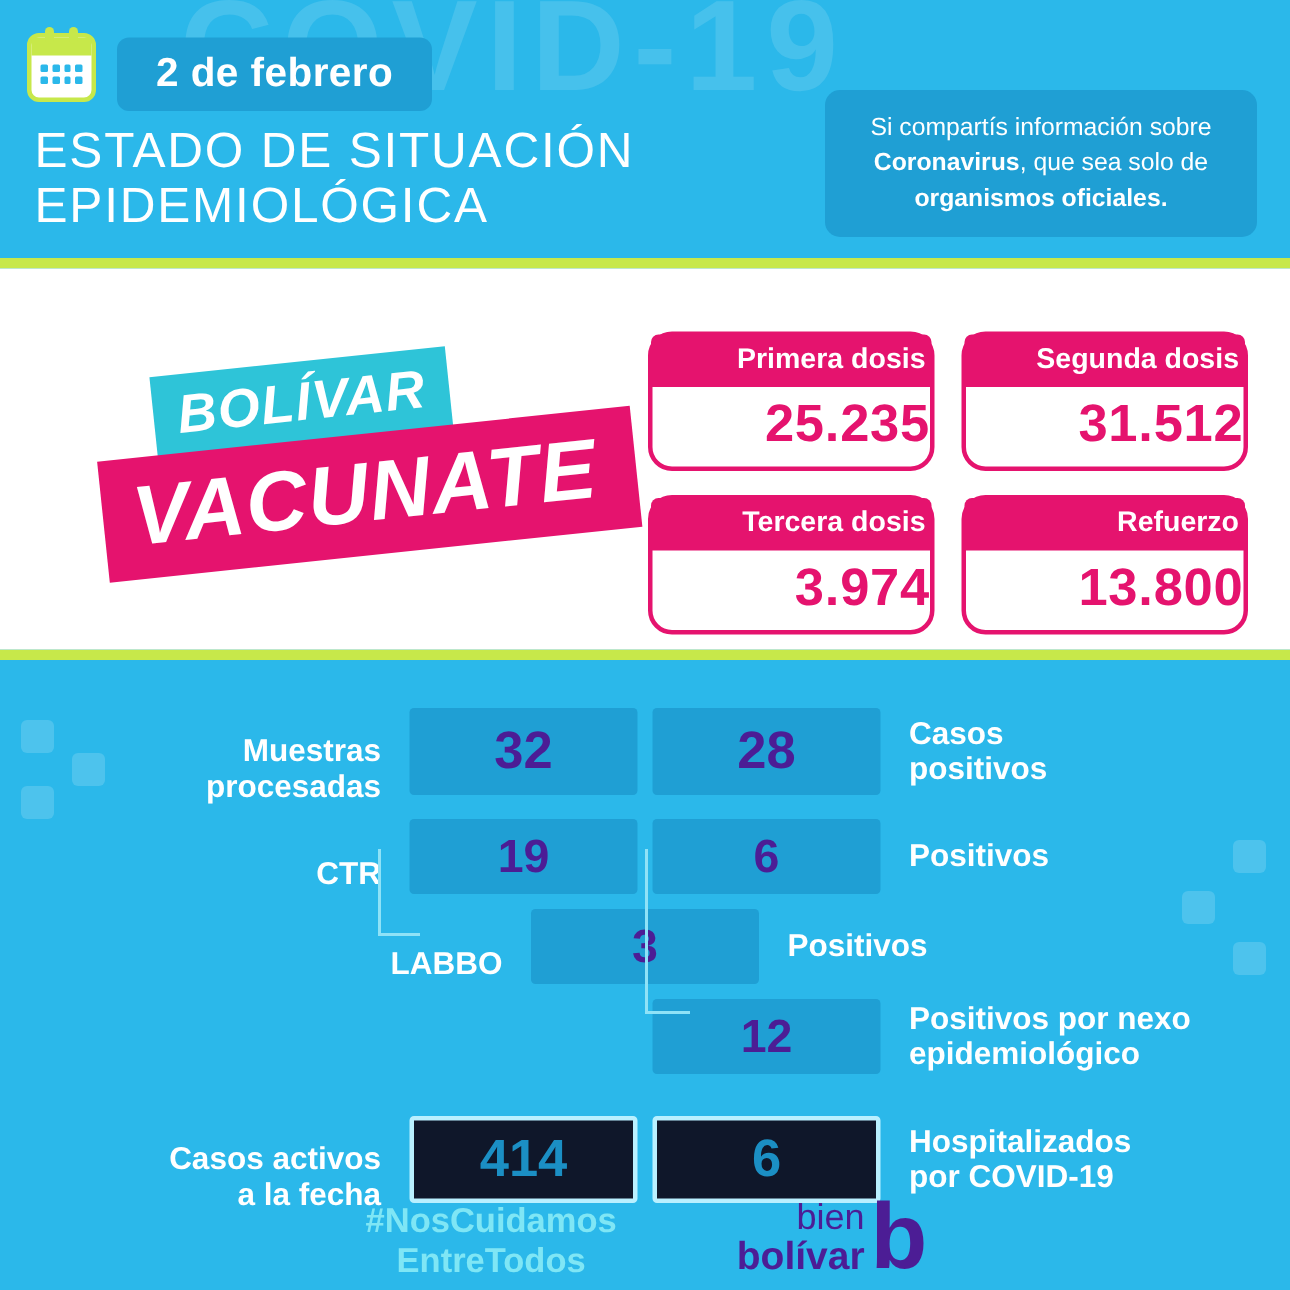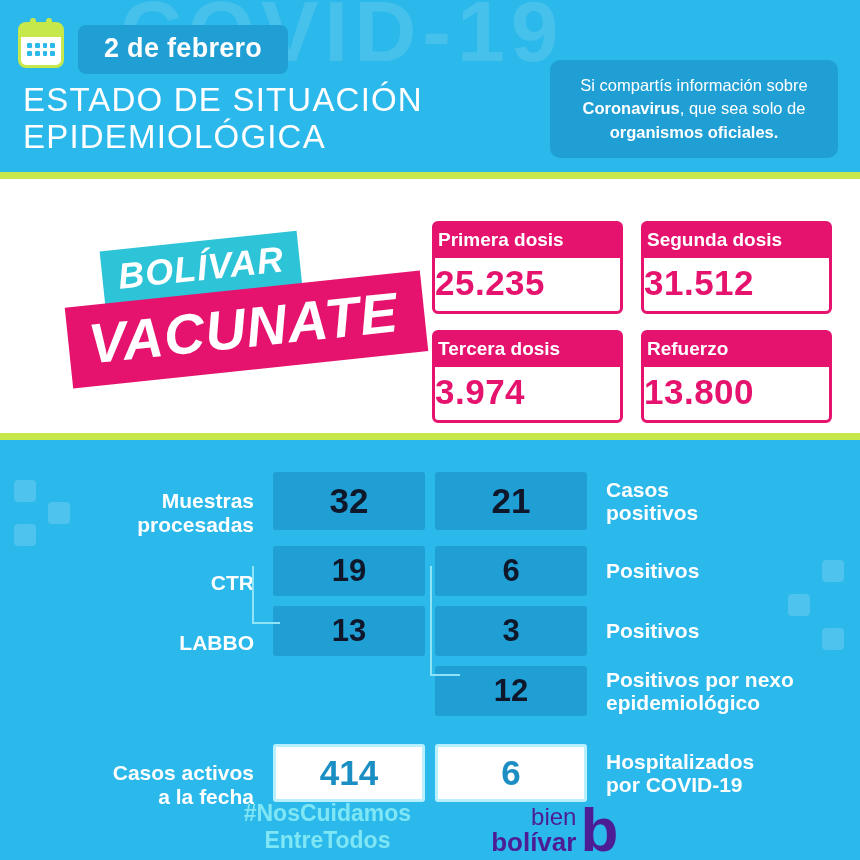--- a/index.html
+++ b/index.html
@@ -128,22 +128,22 @@
   .dose-grid {
     position: absolute;
     right: 28px; top: 42px;
     width: 400px;
     display: grid;
     grid-template-columns: 1fr 1fr;
     gap: 16px 18px;
   }
   .dose-card {
     border: 3px solid #e5136e;
-    border-radius: 6px;
-    text-align: left;
+    border-radius: 16px;
+    text-align: right;
     padding-bottom: 8px;
     background: #ffffff;
   }
   .dose-label {
     background: #e5136e;
     color: #ffffff;
     font-size: 19px;
     font-weight: bold;
     padding: 6px 4px 7px 4px;
     border-radius: 5px 5px 0 0;
@@ -198,51 +198,51 @@
     color: #ffffff;
     font-weight: bold;
     font-size: 21px;
     line-height: 1.12;
     padding-left: 14px;
   }
   .box {
     width: 152px;
     height: 50px;
     background: #1f9fd4;
-    color: #0f172a;
+    color: #4c1d95;
     font-size: 31px;
     font-weight: bold;
     display: flex;
     align-items: center;
     justify-content: center;
     border-radius: 3px;
     margin: 0 5px;
   }
   .box.big { height: 58px; font-size: 35px; }
   .box.empty { background: transparent; }
   .box.white {
-    background: #ffffff;
+    background: #0f172a;
     color: #1b8fc4;
     border: 3px solid #b9f0ff;
     height: 58px;
     font-size: 35px;
   }
   .connector {
     position: absolute;
     border-left: 2px solid #8fe2f7;
     border-bottom: 2px solid #8fe2f7;
   }
   .c1 { left: 252px; top: 100px; width: 28px; height: 58px; }
   .c2 { left: 430px; top: 100px; width: 30px; height: 110px; }
 
   .footer {
     position: absolute;
     left: 0; right: 0; bottom: 12px;
     display: flex;
-    align-items: flex-end;
+    align-items: flex-start;
     justify-content: center;
     gap: 80px;
   }
   .hashtag {
     color: #7fe6f5;
     font-size: 23px;
     font-weight: bold;
     line-height: 1.2;
     text-align: center;
   }
@@ -340,35 +340,34 @@
   <div class="deco d6"></div>
 
   <div class="stats">
     <div class="connector c1"></div>
     <div class="connector c2"></div>
 
     <div class="srow">
       <div class="lbl-left" style="white-space:pre-line">Muestras
 procesadas</div>
       <div class="box big">32</div>
-      <div class="box big">21</div>
+      <div class="box big">28</div>
       <div class="lbl-right" style="white-space:pre-line">Casos
 positivos</div>
     </div>
 
     <div class="srow">
       <div class="lbl-left" style="white-space:pre-line">CTR</div>
       <div class="box">19</div>
       <div class="box">6</div>
       <div class="lbl-right" style="white-space:pre-line">Positivos</div>
     </div>
 
     <div class="srow">
       <div class="lbl-left" style="white-space:pre-line">LABBO</div>
-      <div class="box">13</div>
       <div class="box">3</div>
       <div class="lbl-right" style="white-space:pre-line">Positivos</div>
     </div>
 
     <div class="srow">
       <div class="lbl-left" style="white-space:pre-line"></div>
       <div class="box empty"></div>
       <div class="box">12</div>
       <div class="lbl-right" style="white-space:pre-line">Positivos por nexo
 epidemiológico</div>

